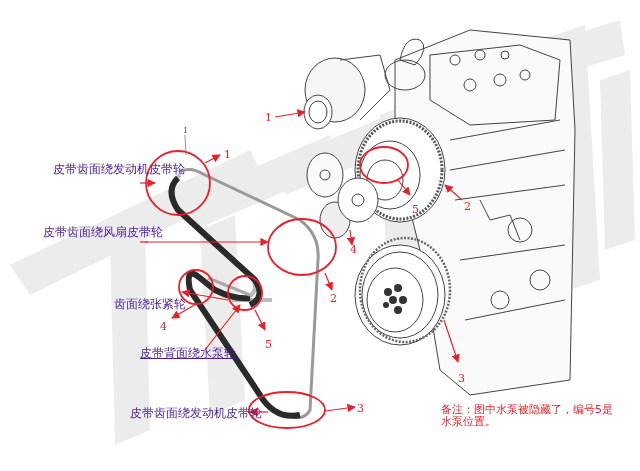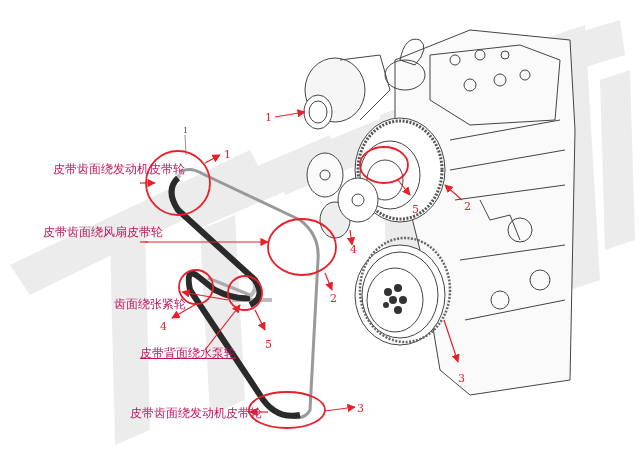--- a/index.html
+++ b/index.html
@@ -1,18 +1,18 @@
 <!DOCTYPE html>
 <html><head>
 <meta charset="utf-8">
 <style>
   html, body { margin:0; padding:0; background:#ffffff; }
   body { width:640px; height:471px; position:relative; overflow:hidden; font-family:"DejaVu Sans", sans-serif; }
   #stage { position:absolute; left:0; top:0; width:640px; height:471px; }
-  .label { position:absolute; color:#be185d; font-size:12px; white-space:nowrap; line-height:13px; }
+  .label { position:absolute; color:#4c1d95; font-size:12px; white-space:nowrap; line-height:13px; }
   .num { position:absolute; color:#e8202a; font-size:11px; font-family:"DejaVu Serif", serif; }
   .note { position:absolute; color:#e8202a; font-size:11px; line-height:12px; width:190px; }
 </style>
 </head>
 <body>
 
 <div id="stage">
   <svg width="640" height="471" viewBox="0 0 640 471" style="position:absolute;left:0;top:0;">
     <defs>
       <marker id="arr" viewBox="0 0 10 10" refX="9" refY="5" markerWidth="7" markerHeight="7" orient="auto">
@@ -133,13 +133,17 @@
   <div class="num" style="left:357px;top:402px;">3</div>
   <div class="num" style="left:160px;top:320px;">4</div>
   <div class="num" style="left:265px;top:338px;">5</div>
 
   <div class="num" style="left:265px;top:111px;">1</div>
   <div class="num" style="left:464px;top:200px;">2</div>
   <div class="num" style="left:458px;top:372px;">3</div>
   <div class="num" style="left:350px;top:243px;">4</div>
   <div class="num" style="left:412px;top:203px;">5</div>
 
+  <div class="note" style="left:441px;top:404px;">
+    <div>备注：图中水泵被隐藏了，编号5是</div>
+    <div>水泵位置。</div>
+  </div>
 </div>
 
 </body></html>

